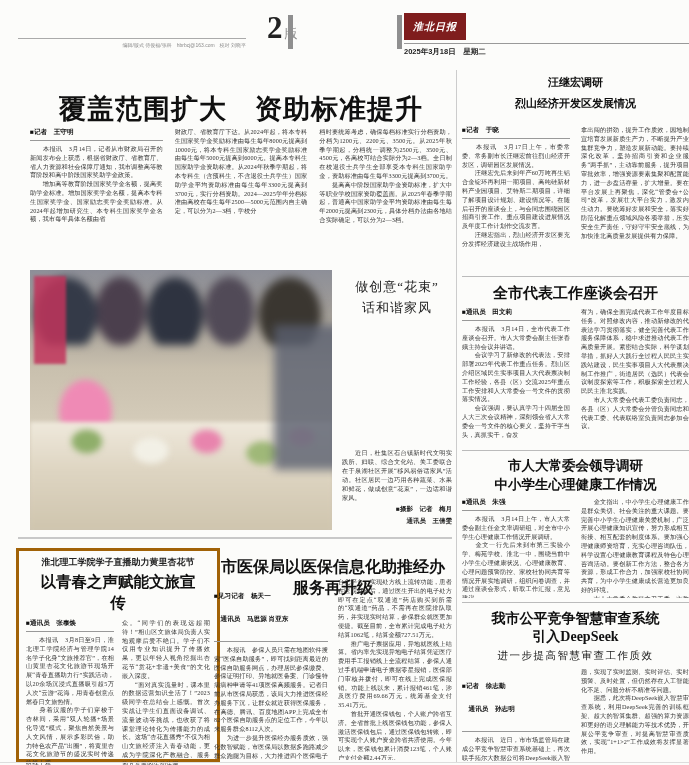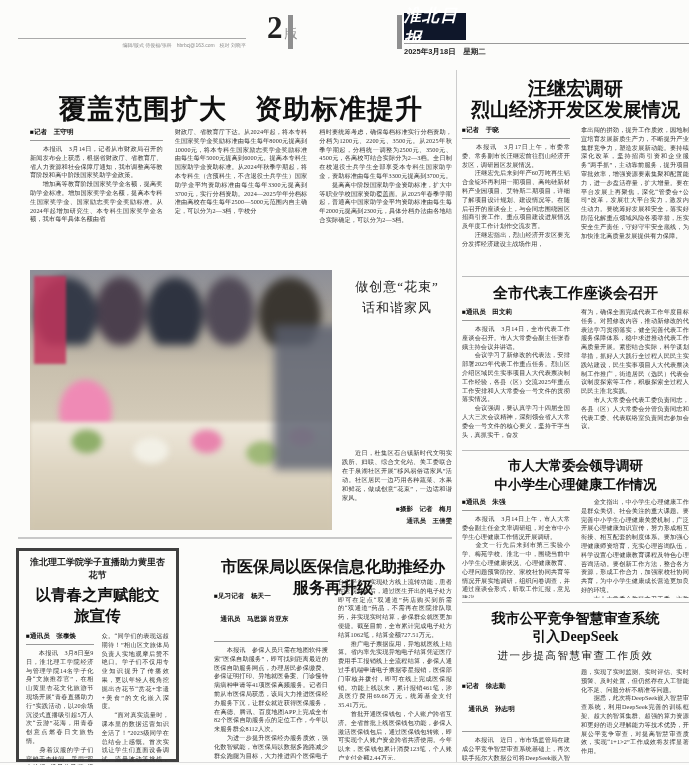--- a/index.html
+++ b/index.html
@@ -14,22 +14,22 @@
   .ed{left:243px;top:10px;white-space:nowrap;margin-left:24px;}
   .ed-num{font-size:31px;font-weight:bold;color:#222;}
   .ed-lab{font-size:13px;color:#8a8a8a;margin-left:2px;}
   .vbar{width:5px;height:34px;background:#8f8f8f;top:15px;}
   .bar1{left:288px;} .bar2{left:397px;}
   .section{left:303px;top:13px;width:90px;text-align:center;}
   .sec-cn{font-size:23px;font-weight:900;color:#111;letter-spacing:8px;text-indent:8px;
           font-family:"Liberation Sans",sans-serif;}
   .sec-py{font-size:8.5px;letter-spacing:5px;text-indent:5px;color:#9a9a9a;margin-top:2px;
           font-family:"Liberation Sans",sans-serif;}
-  .logo{left:404px;top:13px;width:62px;height:27px;background:#0f172a;color:#fff;
-        font-size:17px;font-weight:bold;font-style:italic;letter-spacing:1px;
+  .logo{left:404px;top:13px;width:62px;height:27px;background:#7f1d1d;color:#fff;
+        font-size:10px;font-weight:bold;font-style:italic;letter-spacing:1px;
         display:flex;align-items:center;justify-content:center;font-family:"Liberation Serif",serif;}
   .date-rule{left:404px;top:43px;width:285px;height:1px;background:#999;}
   .dateline{left:404px;top:47px;font-size:7.5px;font-weight:bold;color:#222;
             font-family:"Liberation Sans",sans-serif;}
 
   
   .bodytext{font-size:6.2px;line-height:8.8px;text-align:justify;white-space:pre-wrap;
             color:#333;letter-spacing:.1px;}
   .cols{display:flex;}
   .col{flex:1;overflow:hidden;}
@@ -73,38 +73,38 @@
   .photo-panel{left:342px;top:276px;width:110px;height:250px;display:flex;flex-direction:column;}
   .photo-title{font-size:13px;line-height:21px;letter-spacing:1px;color:#222;text-align:center;}
   .photo-caption{margin-top:auto;font-size:6.2px;line-height:9px;text-align:justify;color:#333;}
   .photo-credit{text-align:right;font-size:6.5px;font-weight:bold;margin-top:3px;
                 font-family:"Liberation Sans",sans-serif;}
 
   .divider{left:18px;top:537px;width:434px;height:2px;background:#c8c8c8;}
   .bottom-rule{left:0;top:762px;width:689px;height:1px;background:#ddd;}
 
   
-  .redbox{left:16px;top:548px;width:163px;height:214px;border:3px solid #404040;
+  .redbox{left:16px;top:548px;width:204px;height:214px;border:3px solid #a16207;
           box-sizing:border-box;padding:5px 7px;background:#fcfcfa;}
   .rb-kicker{font-size:9px;font-weight:900;text-align:center;}
   .rb-headline{font-size:15.5px;margin:3px 7px 5px;}
   .rb-body{height:158px;}
   .rb-body .cols{gap:8px;height:100%;}
 
   
   .mid-headline{left:214px;top:557px;width:238px;font-size:16px;}
   .mid-body{left:214px;top:578px;width:238px;height:182px;}
   .mid-body .cols{gap:10px;height:100%;}
 
   
   .vrule{left:456px;top:70px;width:1px;height:692px;background:#ccc;}
   .rhr{left:462px;width:227px;height:1px;background:#bbb;}
   .hr1{top:276px;} .hr2{top:450px;} .hr3{top:602px;}
 
-  .r1-headline{left:462px;top:78px;width:227px;font-size:19px;line-height:21px;}
+  .r1-headline{left:462px;top:72px;width:227px;font-size:11px;line-height:21px;}
   .r1-body{left:462px;top:126px;width:227px;height:146px;}
   .r2-headline{left:462px;top:284px;width:227px;font-size:15px;}
   .r2-body{left:462px;top:308px;width:227px;height:138px;}
   .r3-headline{left:462px;top:456px;width:227px;font-size:13.5px;line-height:19px;}
   .r3-body{left:462px;top:498px;width:227px;height:100px;}
   .r4-h{left:462px;width:227px;font-size:14px;}
   .r4-h1{top:610px;} .r4-h2{top:628px;}
   .r4-sub{left:462px;top:649px;width:227px;font-size:10.5px;letter-spacing:1.5px;text-align:center;
           font-weight:normal;color:#222;}
   .r4-body{left:462px;top:668px;width:227px;height:94px;}

